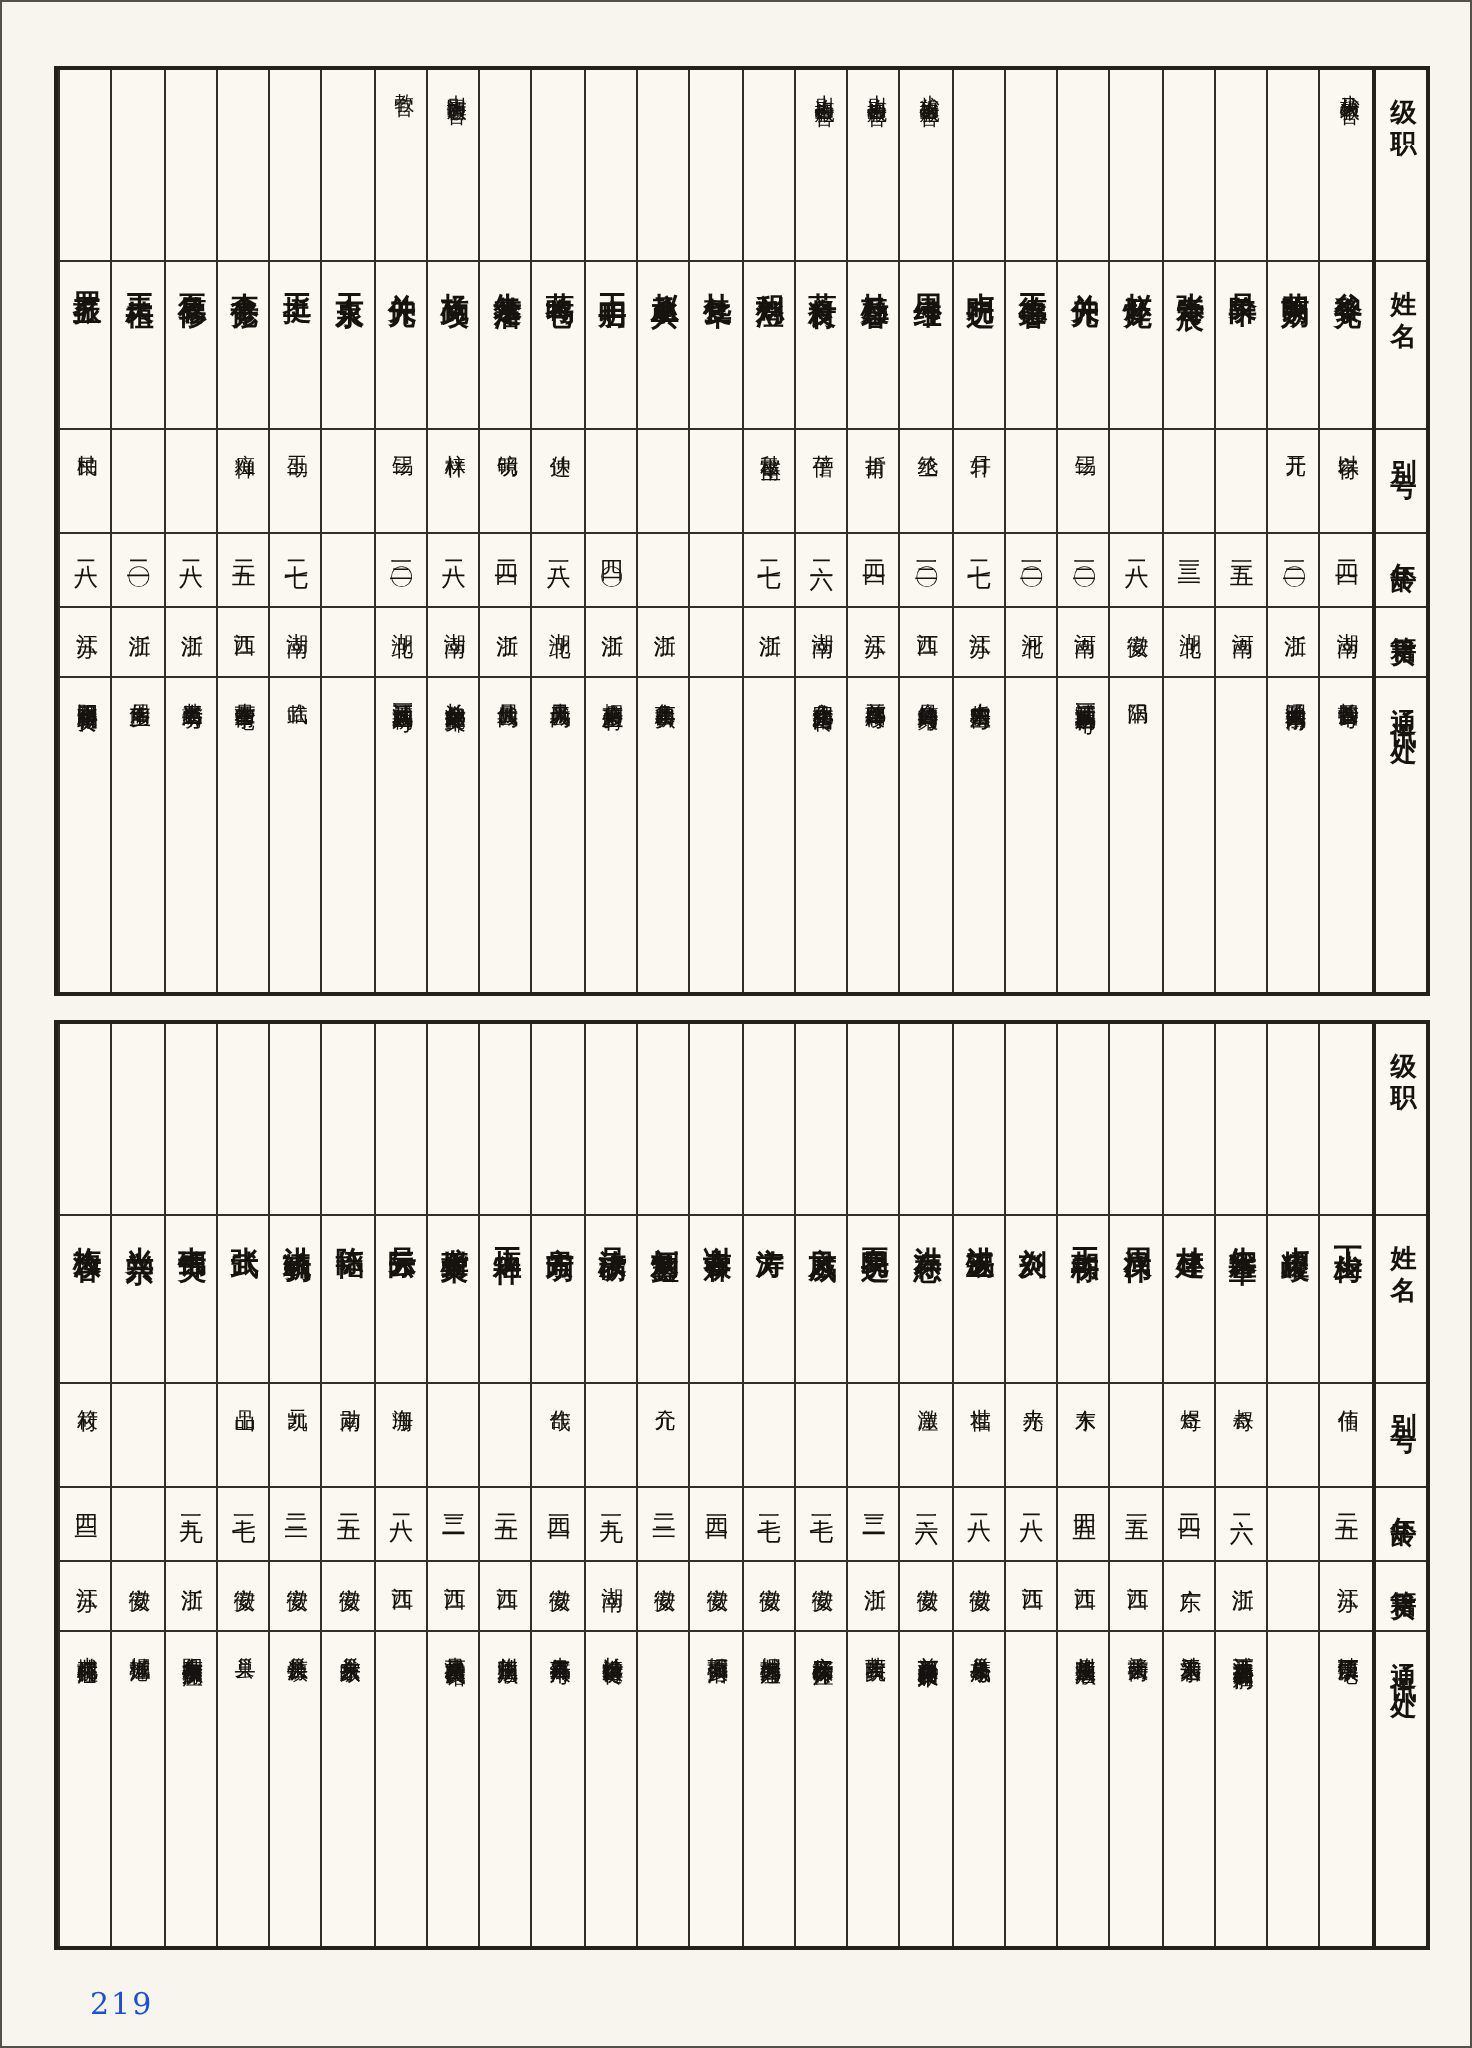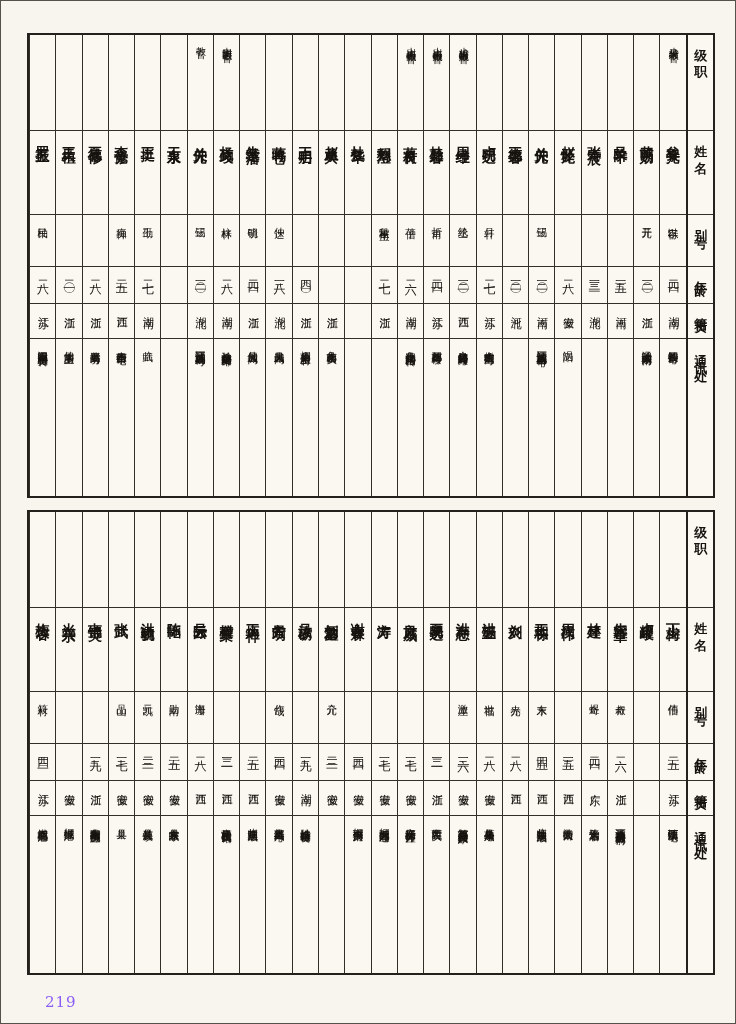--- a/index.html
+++ b/index.html
@@ -42,21 +42,21 @@
   .vt-alias{font-size:10.5px;letter-spacing:1px;}
   .vt-age{font-size:12px;letter-spacing:2px;}
   .vt-native{font-size:11px;letter-spacing:1px;}
   .vt-addr{font-size:10.5px;letter-spacing:0.5px;}
   .hvt{font-weight:bold;font-size:13px;}
   .sp-wide{letter-spacing:16px;}
   .sp-mid{letter-spacing:8px;}
   .sp-tight{letter-spacing:2px;}
   .page-num{
     position:absolute;left:44px;bottom:12px;
-    font-size:15px;letter-spacing:1px;color:#8b5cf6;
+    font-size:15px;letter-spacing:1px;color:#1d4ed8;
     font-family:"DejaVu Serif","Liberation Serif",serif;
   }
 </style>
 </head>
 <body>
 
 <div class="page">
   <div class="tables">
 
     <div class="tbl" id="tbl-0">

